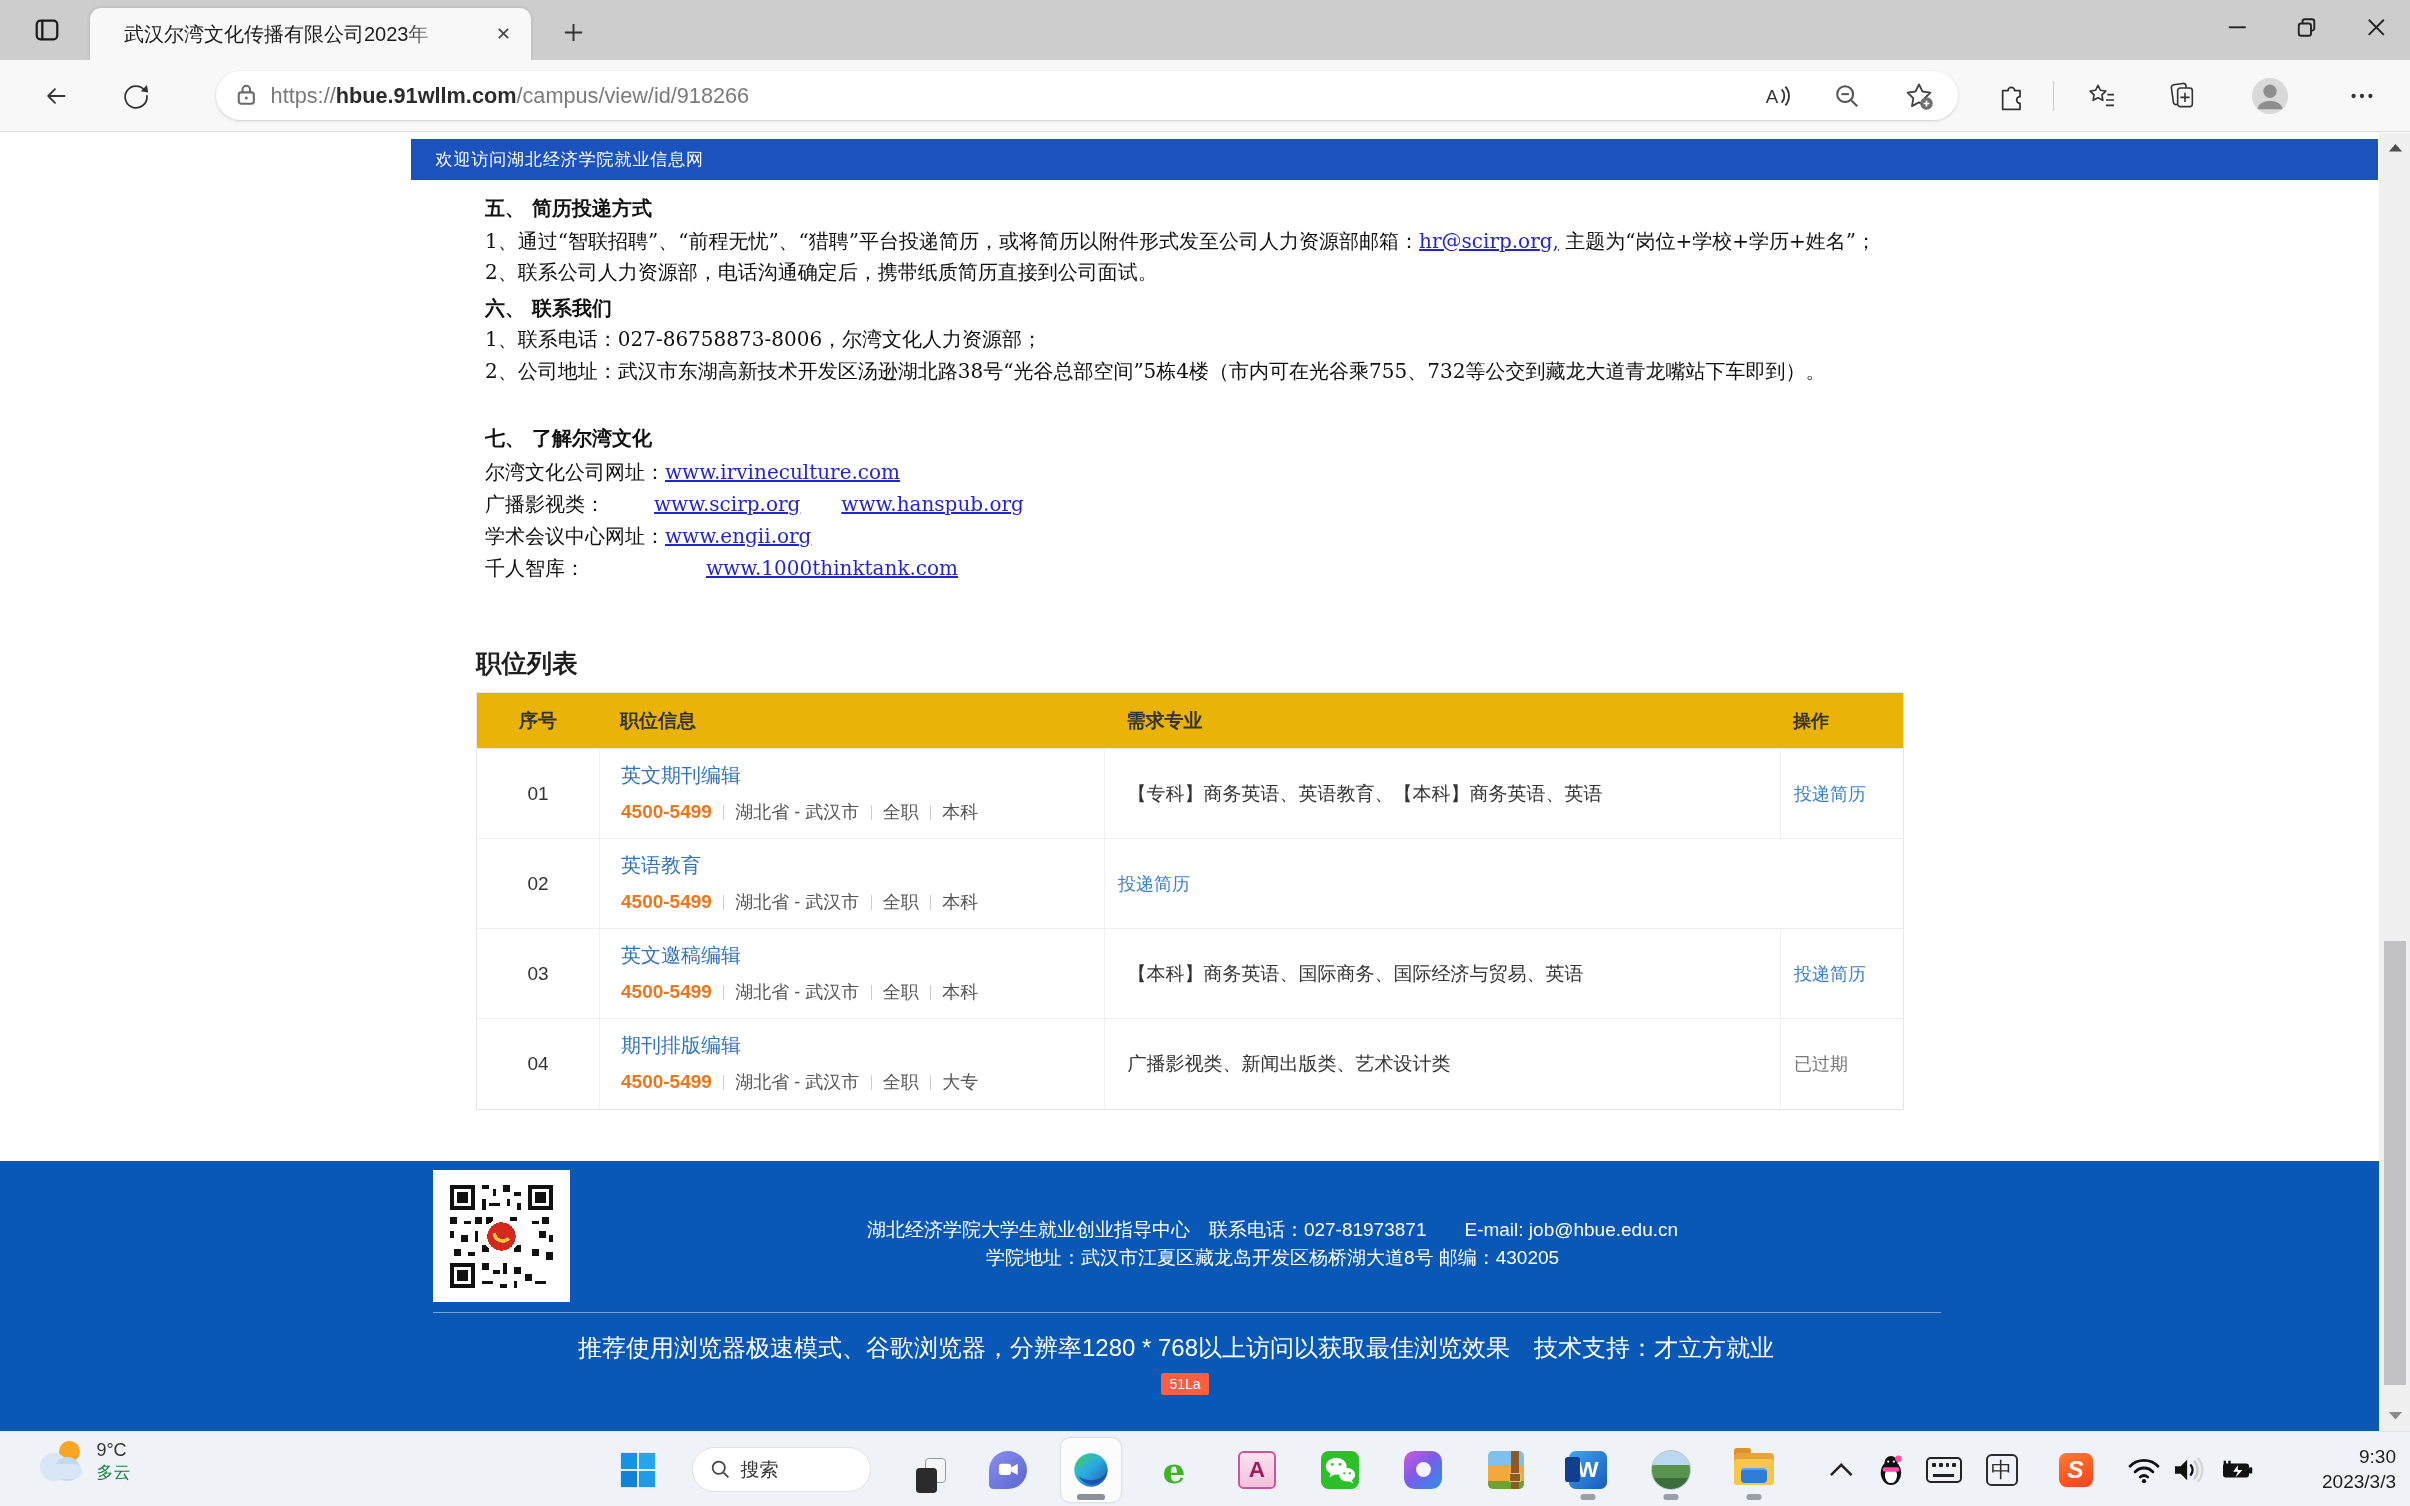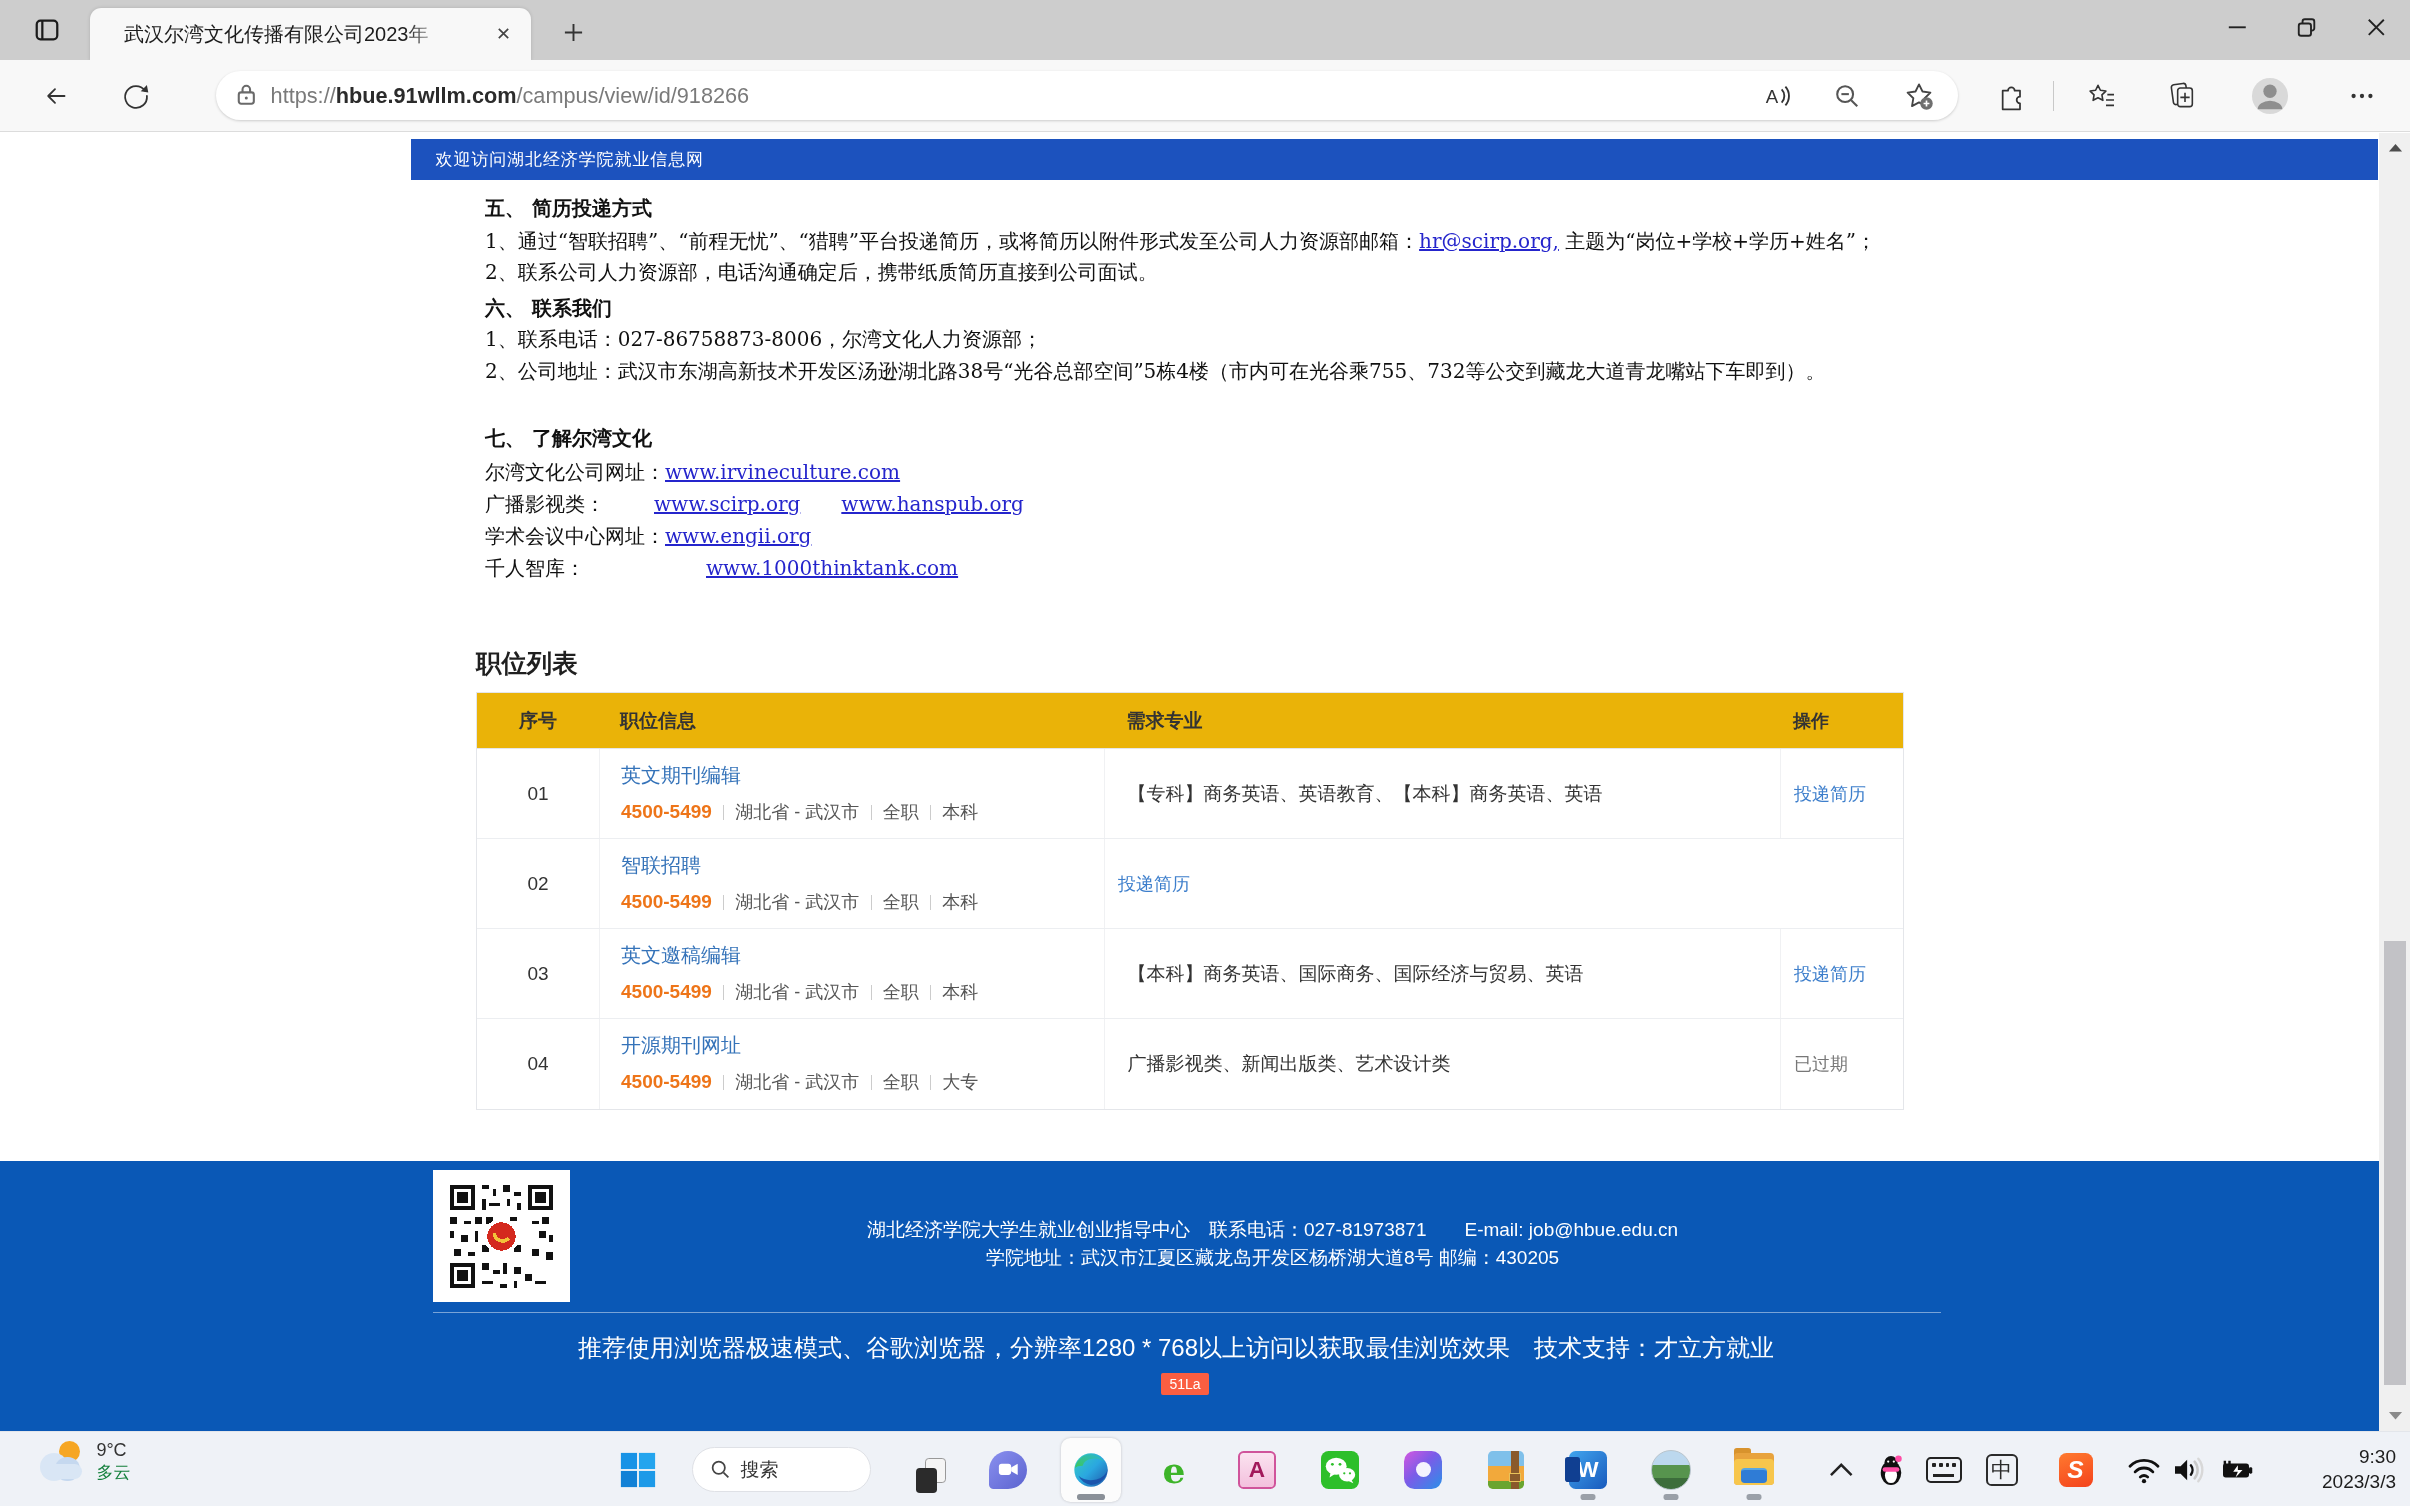--- a/index.html
+++ b/index.html
@@ -286,21 +286,21 @@
         </div>
         <div class="c-maj">【专科】商务英语、英语教育、【本科】商务英语、英语</div>
         <div class="c-act">
             <span class="apply">投递简历</span>
           </div>
       </div>
 
       <div class="jt-row">
         <div class="c-no">02</div>
         <div class="c-info">
-          <span class="job-link">智联招聘</span><br>
+          <span class="job-link">英语教育</span><br>
           <span class="salary">4500-5499</span><span class="msep"></span><span class="meta">湖北省 - 武汉市</span><span class="msep"></span><span class="meta">全职</span><span class="msep"></span><span class="meta">本科</span>
         </div>
         <div class="c-act">
             <span class="apply">投递简历</span>
           </div>
       </div>
 
       <div class="jt-row">
         <div class="c-no">03</div>
         <div class="c-info">
@@ -309,21 +309,21 @@
         </div>
         <div class="c-maj">【本科】商务英语、国际商务、国际经济与贸易、英语</div>
         <div class="c-act">
             <span class="apply">投递简历</span>
           </div>
       </div>
 
       <div class="jt-row">
         <div class="c-no">04</div>
         <div class="c-info">
-          <span class="job-link">开源期刊网址</span><br>
+          <span class="job-link">期刊排版编辑</span><br>
           <span class="salary">4500-5499</span><span class="msep"></span><span class="meta">湖北省 - 武汉市</span><span class="msep"></span><span class="meta">全职</span><span class="msep"></span><span class="meta">大专</span>
         </div>
         <div class="c-maj">广播影视类、新闻出版类、艺术设计类</div>
         <div class="c-act">
             <span class="expired">已过期</span>
           </div>
       </div>
     </div>
   </div>
 

